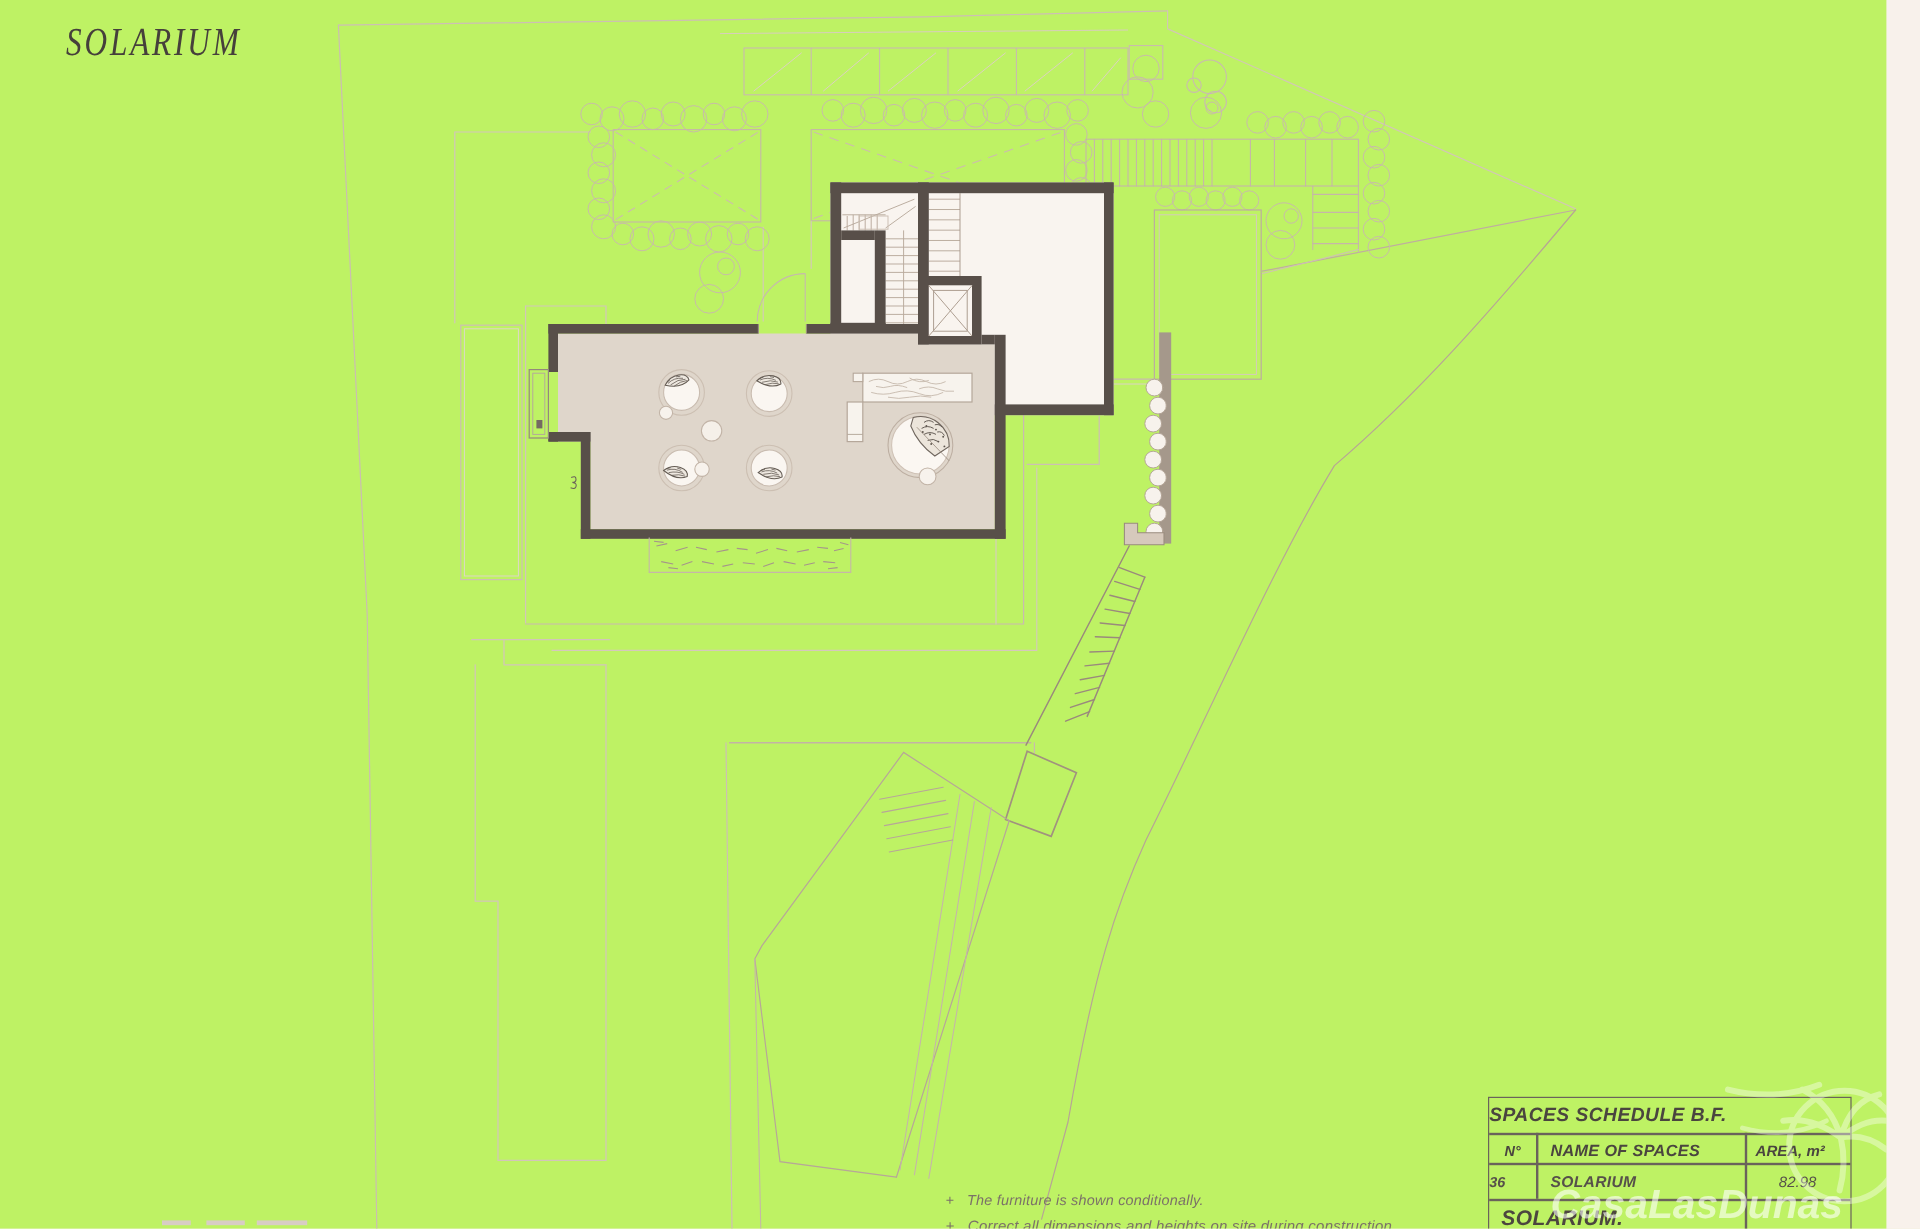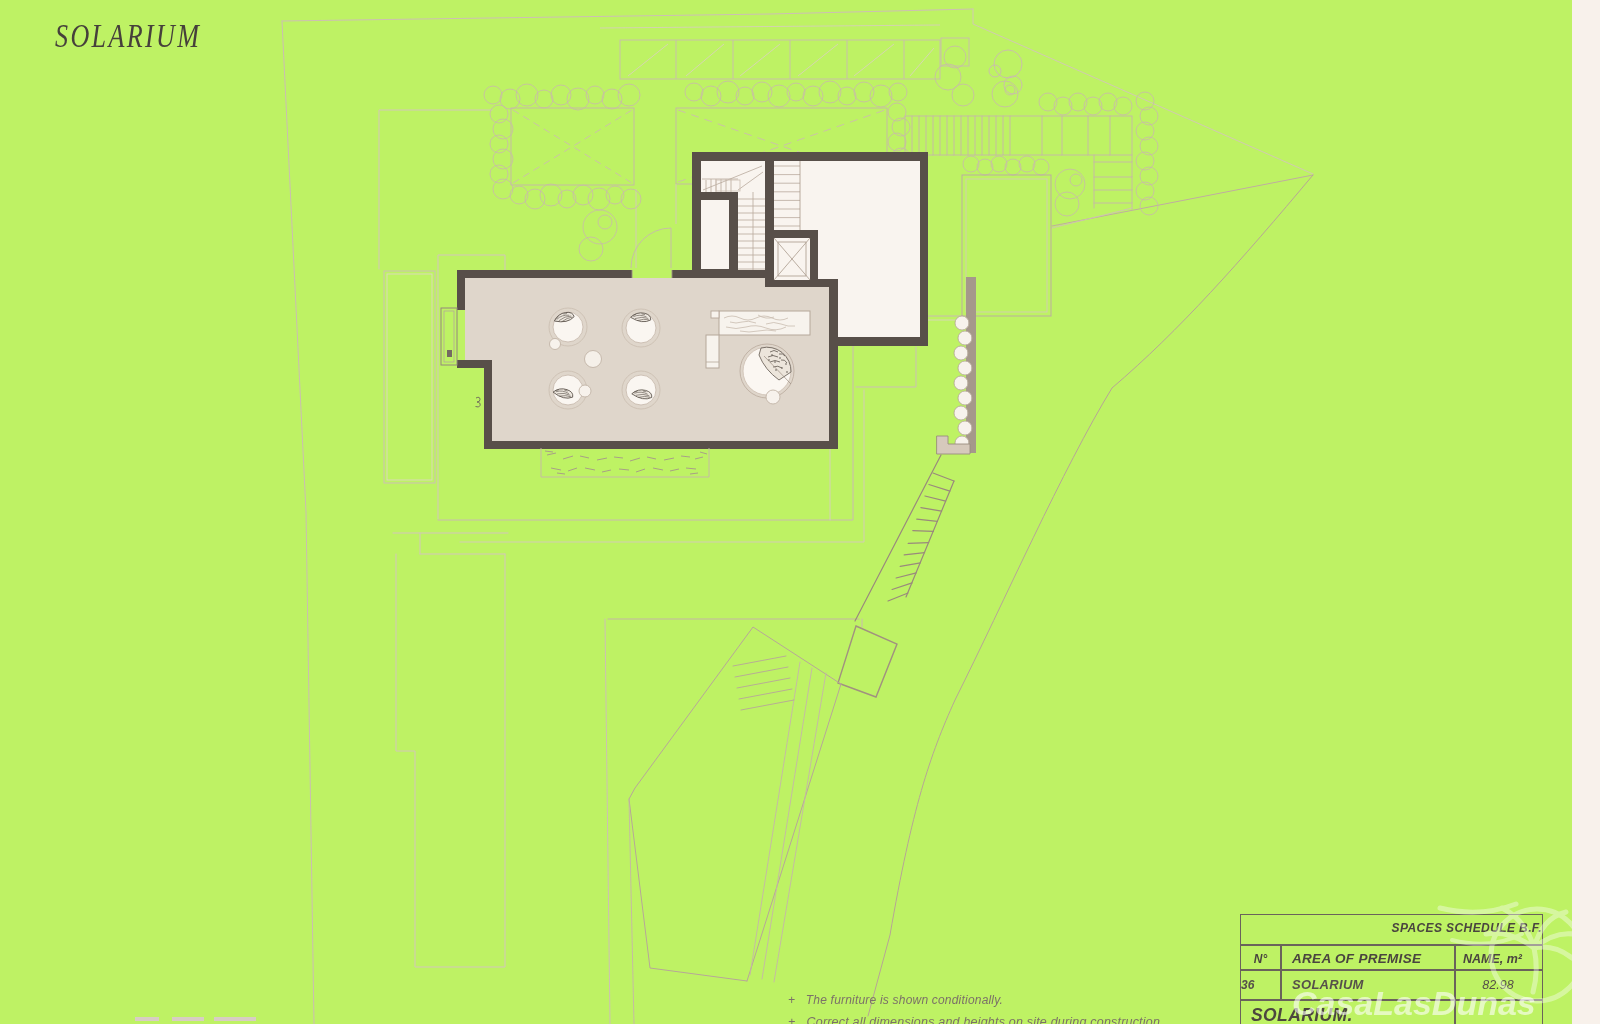--- a/index.html
+++ b/index.html
@@ -412,27 +412,27 @@
   <div style="position:absolute;left:0;top:29px;width:100%;height:1.5px;background:#6a635b;"></div>
 
   <div style="position:absolute;left:0;top:54px;width:100%;height:1.5px;background:#6a635b;"></div>
 
   <div style="position:absolute;left:0;top:84px;width:100%;height:1.5px;background:#6a635b;"></div>
 
   <div style="position:absolute;left:39px;top:29px;width:1.5px;height:55px;background:#6a635b;"></div>
 
   <div style="position:absolute;left:213px;top:29px;width:1.5px;height:101px;background:#6a635b;"></div>
 
-  <div class="t" style="left:0;top:6px;width:100%;text-align:right;font-weight:bold;font-size:12px;letter-spacing:.4px;">SPACES SCHEDULE B.F.</div>
+  <div class="t" style="left:0;top:6px;width:100%;text-align:left;font-weight:bold;font-size:16px;letter-spacing:.4px;">SPACES SCHEDULE B.F.</div>
 
   <div class="t" style="left:0;top:37px;width:39px;text-align:center;font-weight:bold;font-size:12px;">N°</div>
 
-  <div class="t" style="left:51px;top:36px;font-weight:bold;font-size:13.5px;letter-spacing:.3px;">AREA OF PREMISE</div>
-
-  <div class="t" style="left:222px;top:37px;font-weight:bold;font-size:12.5px;">NAME, m²</div>
+  <div class="t" style="left:51px;top:36px;font-weight:bold;font-size:13.5px;letter-spacing:.3px;">NAME OF SPACES</div>
+
+  <div class="t" style="left:222px;top:37px;font-weight:bold;font-size:12.5px;">AREA, m²</div>
 
   <div class="t" style="left:0;top:63px;width:39px;text-align:left;font-weight:bold;font-size:12px;color:#56504a;">36</div>
 
   <div class="t" style="left:51px;top:62px;font-weight:bold;font-size:13px;letter-spacing:.3px;color:#56504a;">SOLARIUM</div>
 
   <div class="t" style="left:214px;top:63px;width:86px;text-align:center;font-size:12.5px;color:#56504a;">82.98</div>
 
   <div class="t" style="left:10px;top:90px;font-weight:bold;font-size:17.5px;letter-spacing:.4px;color:#4c463f;">SOLARIUM.</div>
 </div>
 

